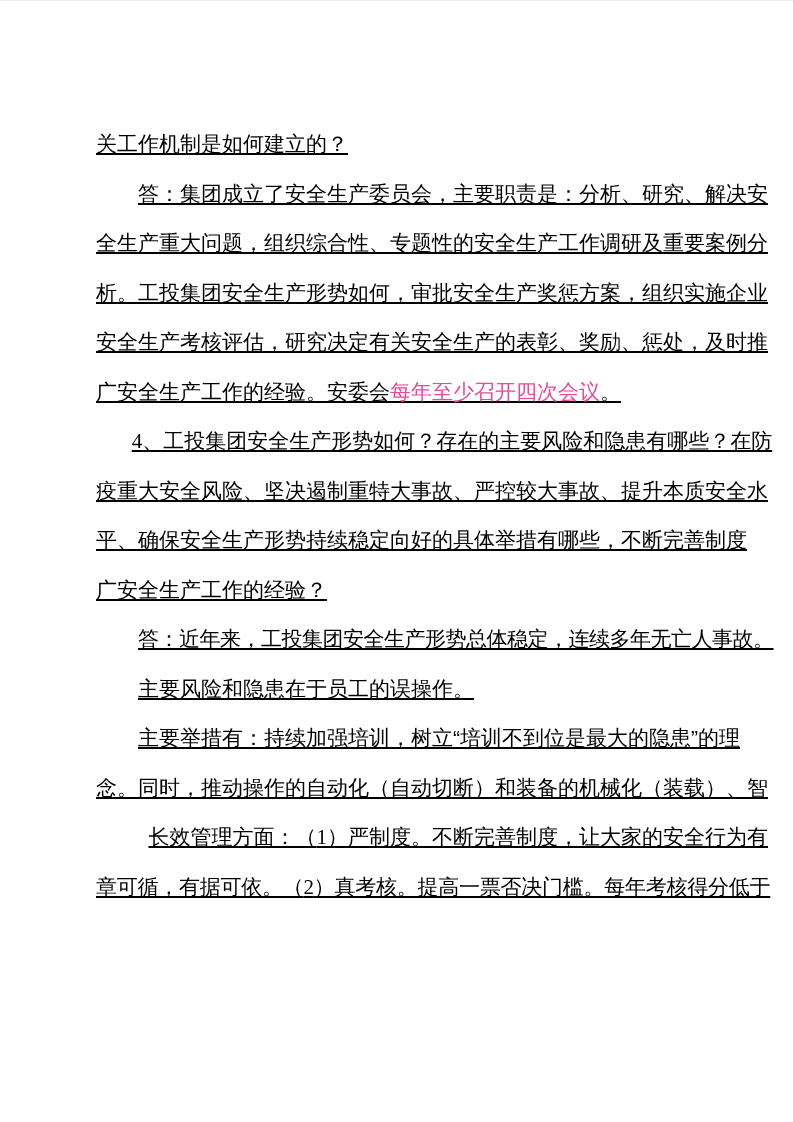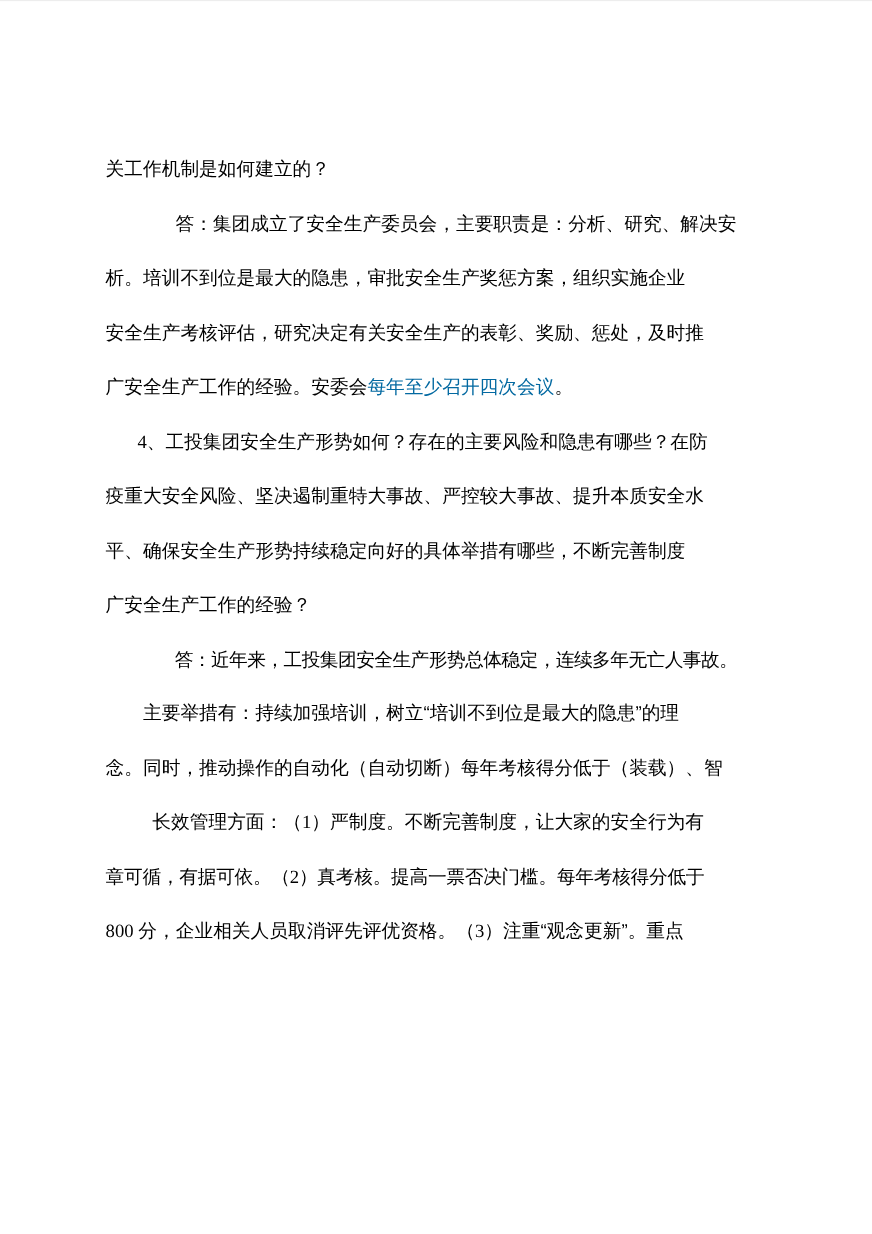--- a/index.html
+++ b/index.html
@@ -18,49 +18,51 @@
   .page-top-edge {
     position: absolute;
     top: 0; left: 0;
     width: 100%;
     height: 1px;
     background: #ededed;
   }
   .doc {
     position: absolute;
     left: 96px;
-    top: 129px;
+    top: 119px;
     width: 603px;
     color: #000000;
-    font-size: 17px;
+    font-size: 21px;
+    text-decoration: underline;
   }
   .line {
     height: 49.5px;
     line-height: 49.5px;
     white-space: pre;
   }
   .run-serif {
     font-family: "Liberation Serif", serif;
   }
 </style>
 </head>
 <body>
 
 <div class="page">
   <div class="page-top-edge"></div>
   <div class="doc" id="doc-body">
       <div class="line"><span>关工作机制是如何建立的？</span></div>
       <div class="line" style="padding-left: 2em; text-align: center;"><span>答：集团成立了安全生产委员会，主要职责是：分析、研究、解决安</span></div>
-      <div class="line"><span>析。培训不到位是最大的隐患，审批安全生产奖惩方案，组织实施企业</span></div>
+      <div class="line"><span>全生产重大问题，组织综合性、专题性的安全生产工作调研及重要案例分</span></div>
+      <div class="line"><span>析。工投集团安全生产形势如何，审批安全生产奖惩方案，组织实施企业</span></div>
       <div class="line"><span>安全生产考核评估，研究决定有关安全生产的表彰、奖励、惩处，及时推</span></div>
-      <div class="line"><span>广安全生产工作的经验。安委会</span><span style="color: #0369a1;">每年至少召开四次会议</span><span>。</span></div>
+      <div class="line"><span>广安全生产工作的经验。安委会</span><span style="color: #ec4899;">每年至少召开四次会议</span><span>。</span></div>
       <div class="line" style="padding-left: 1.7em;"><span class="run-serif">4</span><span>、工投集团安全生产形势如何？存在的主要风险和隐患有哪些？在防</span></div>
       <div class="line"><span>疫重大安全风险、坚决遏制重特大事故、严控较大事故、提升本质安全水</span></div>
       <div class="line"><span>平、确保安全生产形势持续稳定向好的具体举措有哪些，不断完善制度</span></div>
       <div class="line"><span>广安全生产工作的经验？</span></div>
       <div class="line" style="padding-left: 2em; letter-spacing: -0.5px; text-align: center;"><span>答：近年来，工投集团安全生产形势总体稳定，连续多年无亡人事故。</span></div>
+      <div class="line" style="padding-left: 2em;"><span>主要风险和隐患在于员工的误操作。</span></div>
       <div class="line" style="padding-left: 2em;"><span>主要举措有：持续加强培训，树立“培训不到位是最大的隐患”的理</span></div>
-      <div class="line"><span>念。同时，推动操作的自动化（自动切断）每年考核得分低于（装载）、智</span></div>
+      <div class="line"><span>念。同时，推动操作的自动化（自动切断）和装备的机械化（装载）、智</span></div>
       <div class="line" style="padding-left: 2.5em;"><span>长效管理方面：（</span><span class="run-serif">1</span><span>）严制度。不断完善制度，让大家的安全行为有</span></div>
       <div class="line" style="letter-spacing: -0.25px;"><span>章可循，有据可依。（</span><span class="run-serif">2</span><span>）真考核。提高一票否决门槛。每年考核得分低于</span></div>
-      <div class="line"><span class="run-serif">800 </span><span>分，企业相关人员取消评先评优资格。（</span><span class="run-serif">3</span><span>）注重“观念更新”。重点</span></div>
     </div>
 </div>
 
 </body></html>

